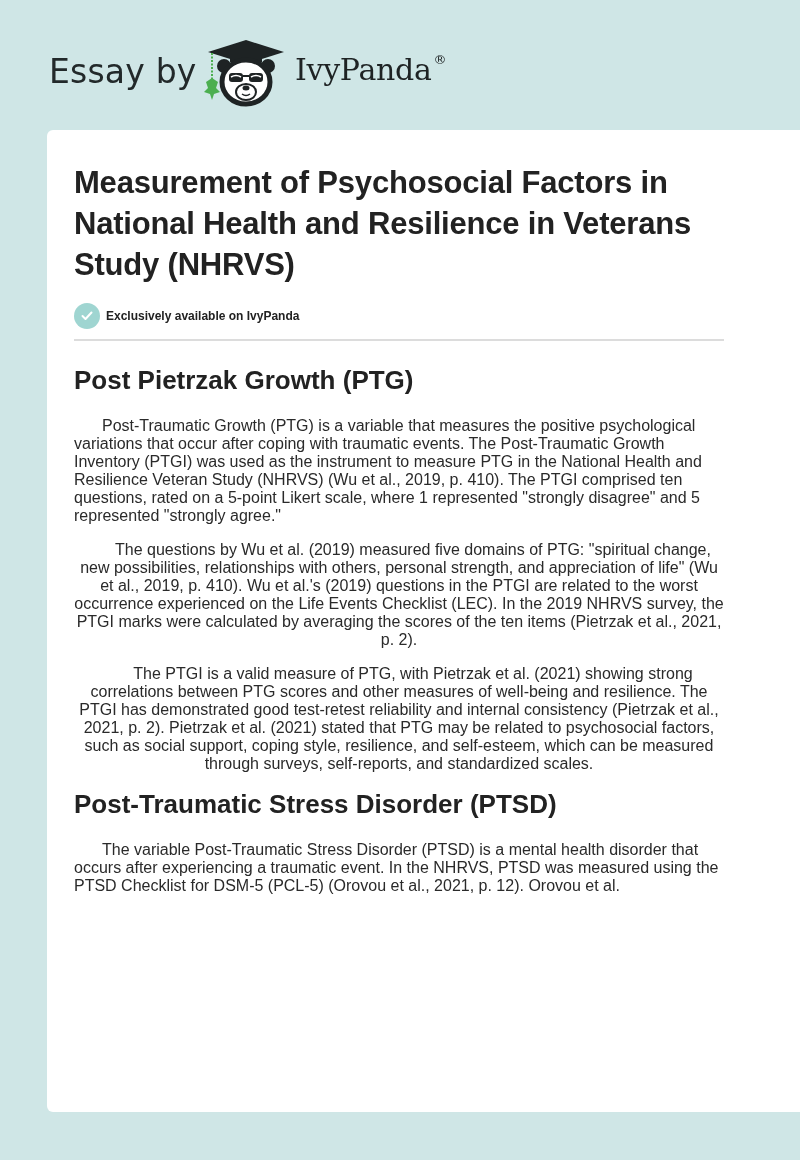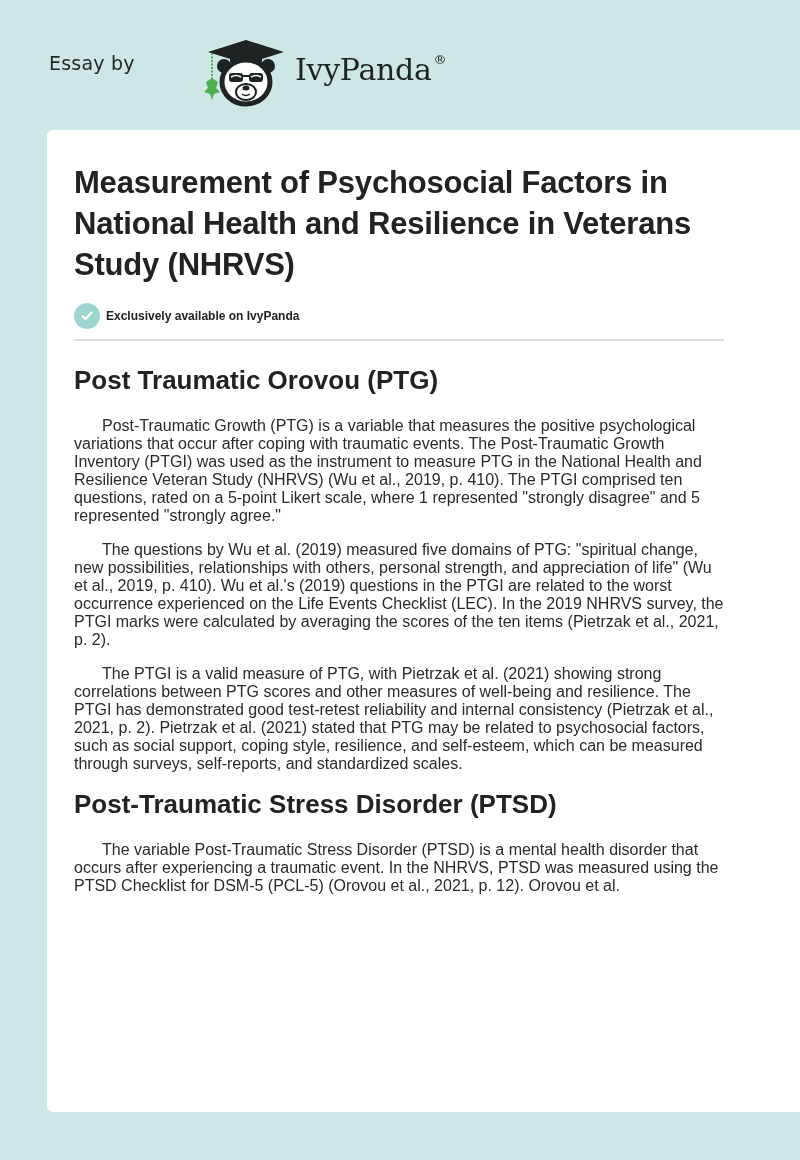--- a/index.html
+++ b/index.html
@@ -20,21 +20,21 @@
       left: 0;
       top: 0;
       width: 800px;
       height: 120px;
     }
     .brand-prefix {
       position: absolute;
       left: 49px;
       top: 52px;
       font-family: "DejaVu Sans", sans-serif;
-      font-size: 19px;
+      font-size: 33px;
       color: #22292a;
       letter-spacing: 0.2px;
     }
     .logo-mark {
       position: absolute;
       left: 200px;
       top: 36px;
       width: 92px;
       height: 72px;
     }
@@ -117,20 +117,21 @@
       font-size: 16px;
       line-height: 18px;
       color: #2a2a2a;
       text-indent: 28px;
     }
     .section-heading + .paragraph {
       margin-top: 20px;
     }
     .paragraph + .paragraph {
       margin-top: 16px;
+      text-align: center;
     }
     .paragraph + .section-heading {
       margin-top: 14px;
     }
   </style>
 </head>
 <body>
 
 <div class="header">
   <span class="brand-prefix">Essay by</span>
@@ -171,21 +172,21 @@
       <span class="check-badge">
         <svg width="12" height="10" viewBox="0 0 12 10">
           <polyline points="1.5,5 4.5,8 10.5,1.5" fill="none" stroke="#ffffff" stroke-width="2" stroke-linecap="round" stroke-linejoin="round"></polyline>
         </svg>
       </span>
       <span class="exclusive-text">Exclusively available on IvyPanda</span>
     </div>
 
     <div class="divider"></div>
 
-    <h2 class="section-heading">Post Traumatic Orovou (PTG)</h2>
+    <h2 class="section-heading">Post Pietrzak Growth (PTG)</h2>
     <p class="paragraph">Post-Traumatic Growth (PTG) is a variable that measures the positive psychological variations that occur after coping with traumatic events. The Post-Traumatic Growth Inventory (PTGI) was used as the instrument to measure PTG in the National Health and Resilience Veteran Study (NHRVS) (Wu et al., 2019, p. 410). The PTGI comprised ten questions, rated on a 5-point Likert scale, where 1 represented "strongly disagree" and 5 represented "strongly agree."</p>
     <p class="paragraph">The questions by Wu et al. (2019) measured five domains of PTG: "spiritual change, new possibilities, relationships with others, personal strength, and appreciation of life" (Wu et al., 2019, p. 410). Wu et al.'s (2019) questions in the PTGI are related to the worst occurrence experienced on the Life Events Checklist (LEC). In the 2019 NHRVS survey, the PTGI marks were calculated by averaging the scores of the ten items (Pietrzak et al., 2021, p. 2).</p>
     <p class="paragraph">The PTGI is a valid measure of PTG, with Pietrzak et al. (2021) showing strong correlations between PTG scores and other measures of well-being and resilience. The PTGI has demonstrated good test-retest reliability and internal consistency (Pietrzak et al., 2021, p. 2). Pietrzak et al. (2021) stated that PTG may be related to psychosocial factors, such as social support, coping style, resilience, and self-esteem, which can be measured through surveys, self-reports, and standardized scales.</p>
 
     <h2 class="section-heading">Post-Traumatic Stress Disorder (PTSD)</h2>
     <p class="paragraph">The variable Post-Traumatic Stress Disorder (PTSD) is a mental health disorder that occurs after experiencing a traumatic event. In the NHRVS, PTSD was measured using the PTSD Checklist for DSM-5 (PCL-5) (Orovou et al., 2021, p. 12). Orovou et al.</p>
   </div>
 </div>
 
 </body></html>

